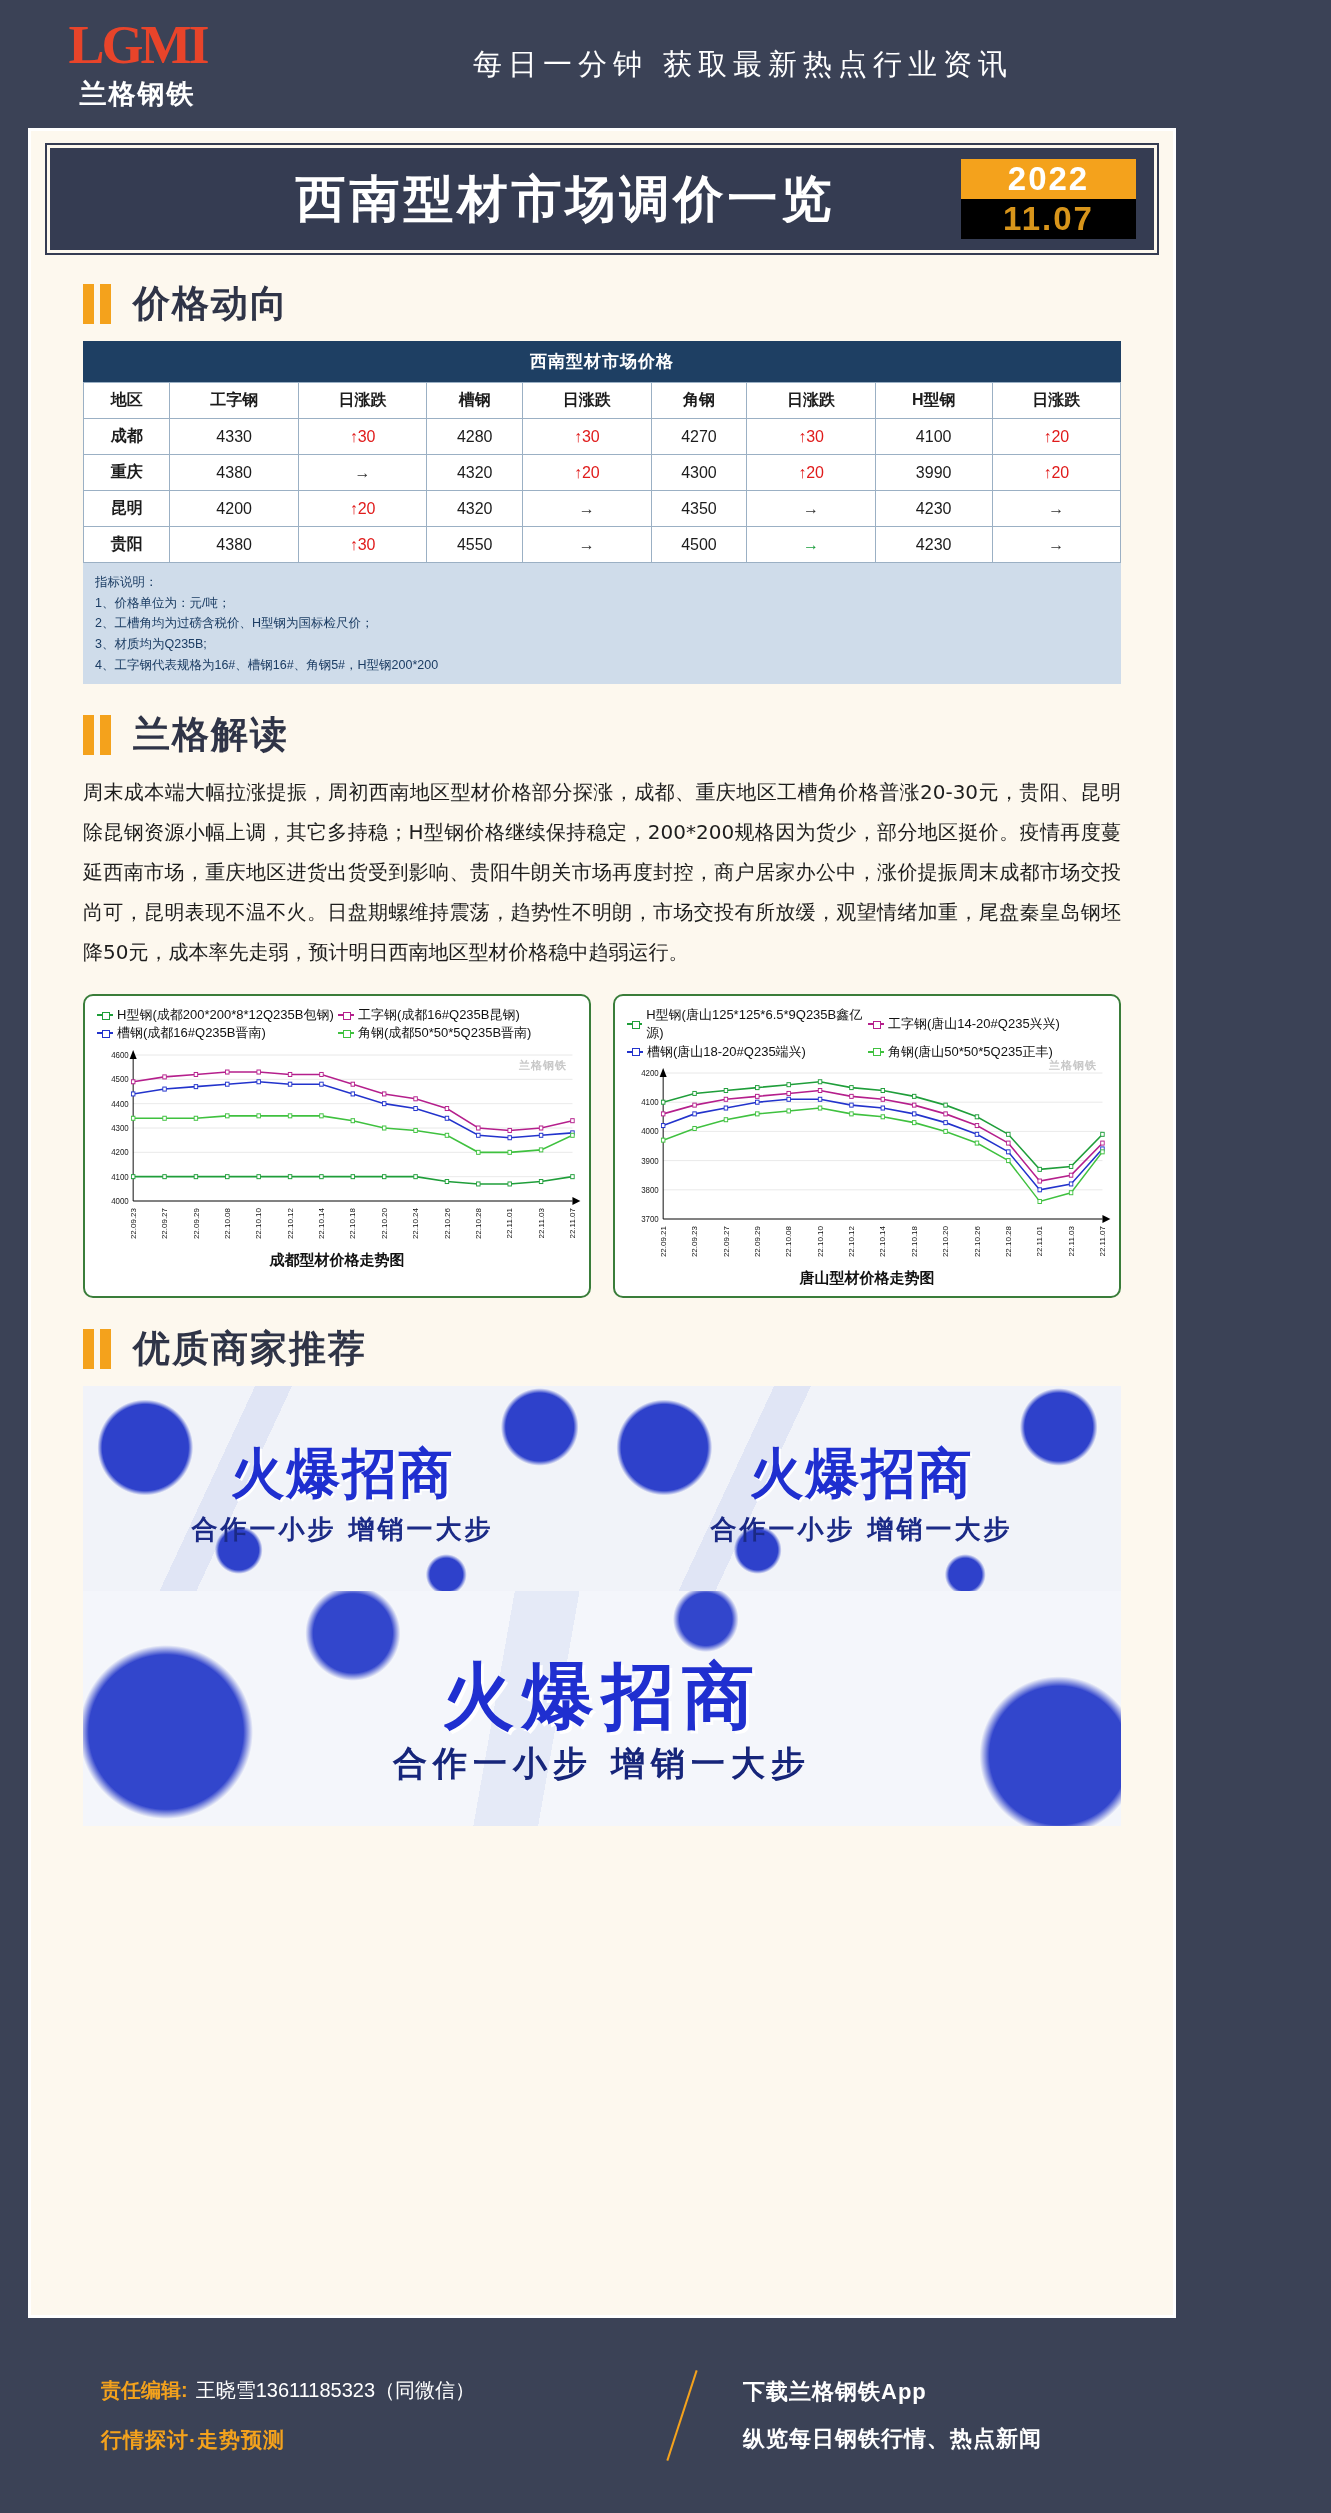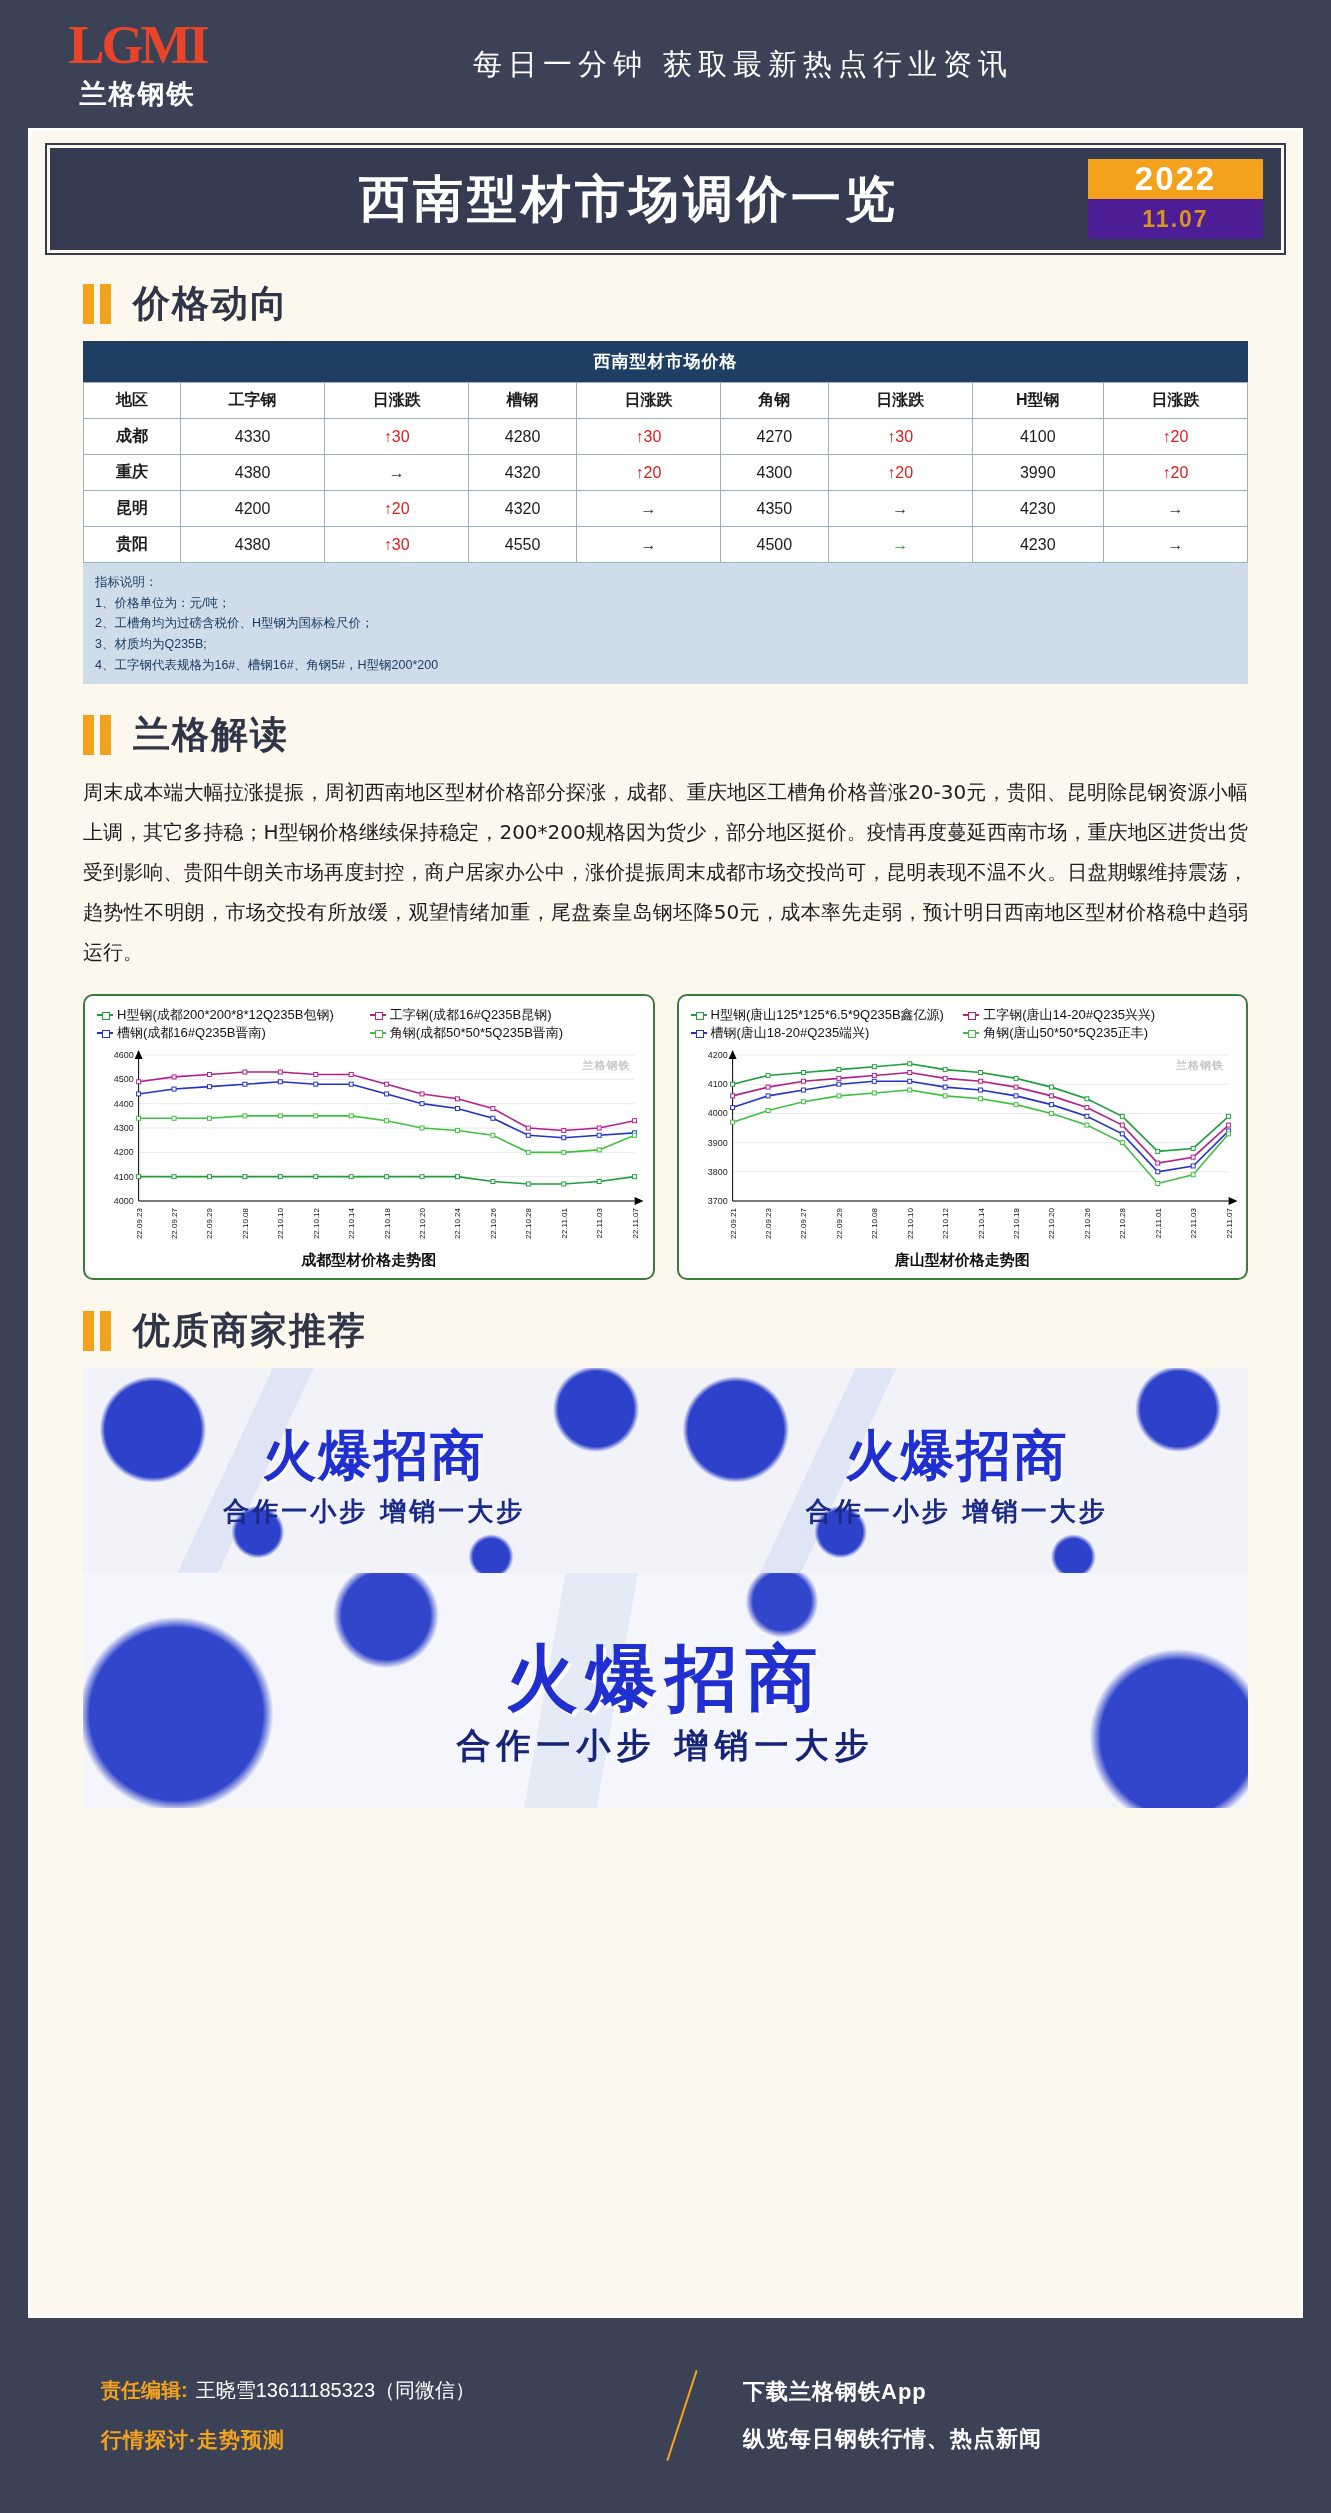--- a/index.html
+++ b/index.html
@@ -48,21 +48,21 @@
     font-size: 29px;
     letter-spacing: 6px;
     font-family: "DejaVu Serif", serif;
     padding-right: 60px;
   }
   
   .sheet {
     position: absolute;
     left: 28px;
     top: 128px;
-    width: 1275px;
+    width: 1148px;
     height: 2190px;
     background: #fdf8ee;
     border: 3px solid #ffffff;
   }
   
   .title-bar {
     margin: 14px 16px 0 16px;
     height: 108px;
     background: #353c52;
     border: 3px solid #fdf8ee;
@@ -91,23 +91,23 @@
     background: #f4a21c;
     color: #ffffff;
     font-size: 33px;
     font-weight: bold;
     text-align: center;
     letter-spacing: 2px;
     line-height: 40px;
     font-family: "Liberation Sans", sans-serif;
   }
   .date-day {
-    background: #4c1d95;
+    background: #000000;
     color: #d8951b;
-    font-size: 23px;
+    font-size: 33px;
     font-weight: bold;
     text-align: center;
     line-height: 40px;
     letter-spacing: 2px;
   }
   
   .sec-head {
     display: flex;
     align-items: center;
     margin: 26px 0 12px 52px;

